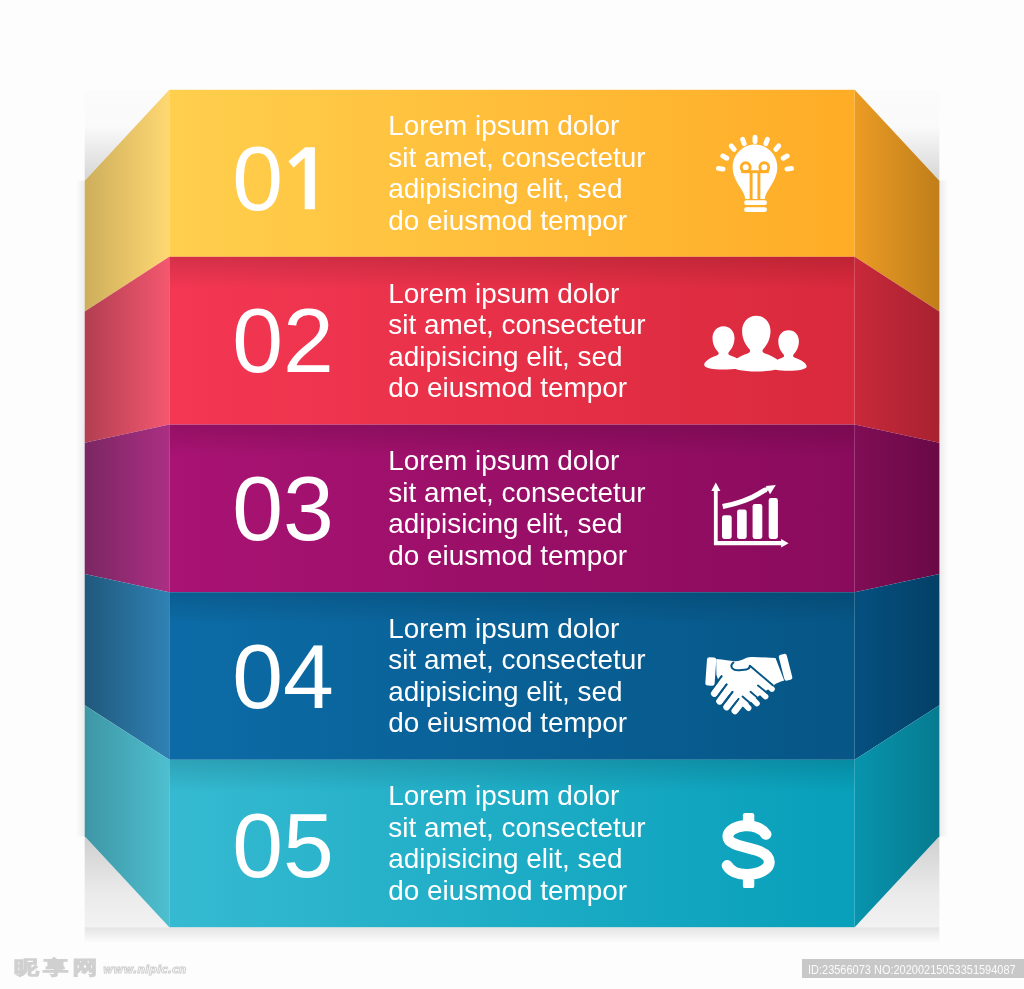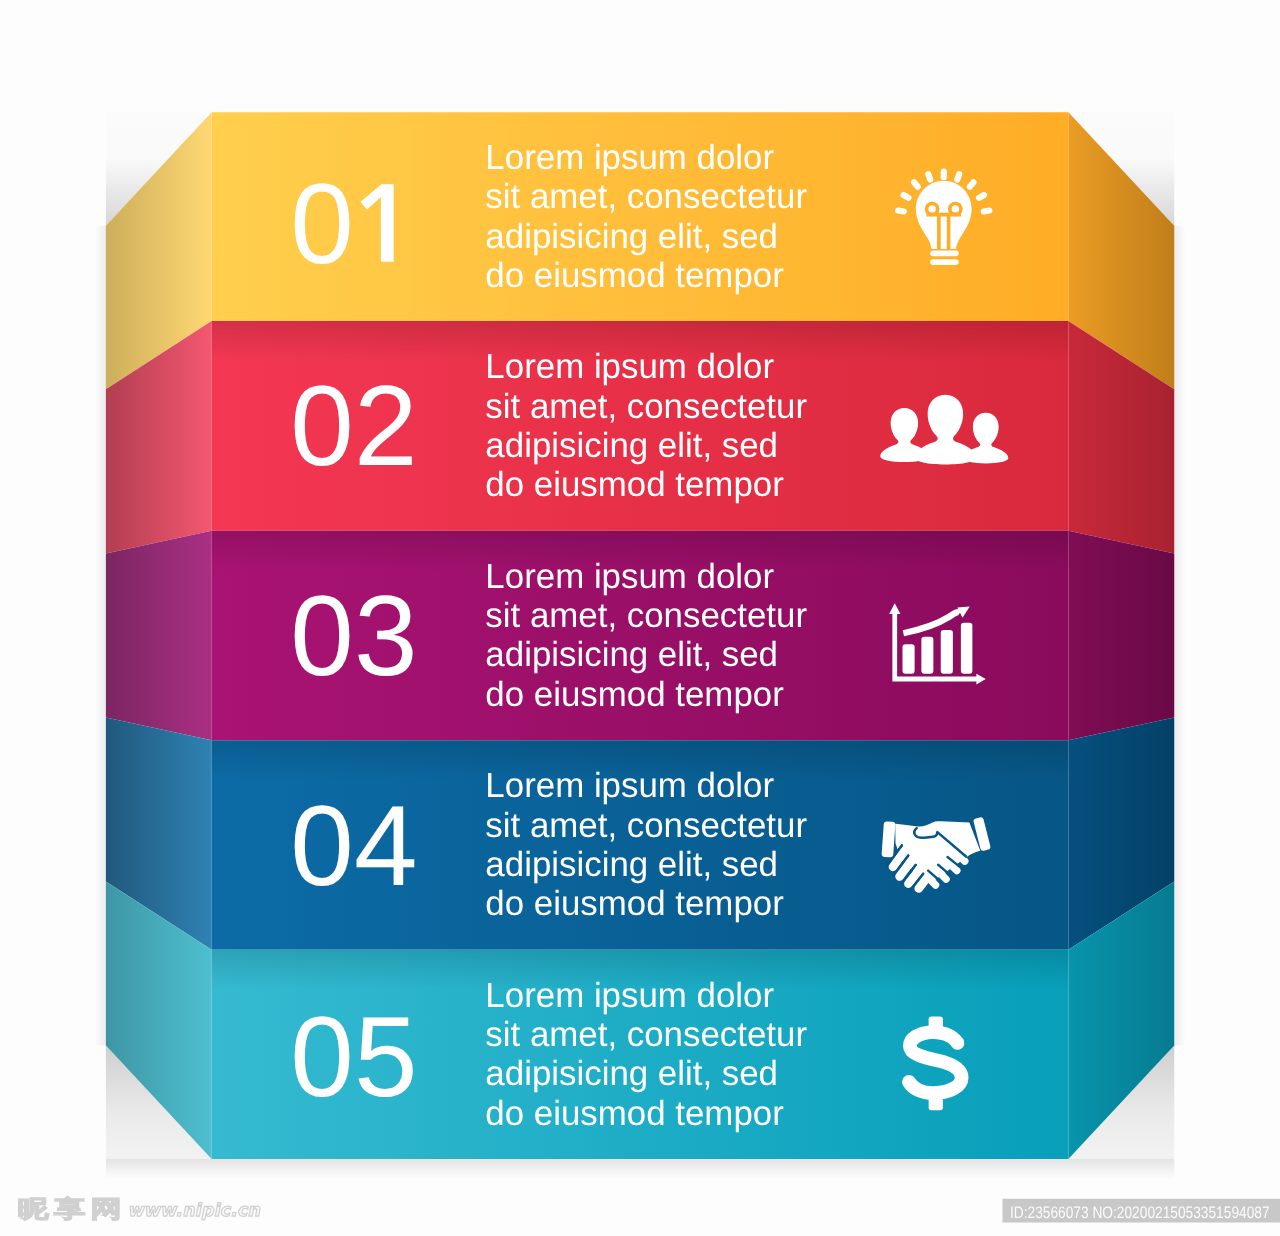--- a/index.html
+++ b/index.html
@@ -6,21 +6,21 @@
   html,body{margin:0;padding:0;}
   body{width:1024px;height:989px;overflow:hidden;background:#ffffff;
        font-family:"Liberation Sans",sans-serif;}
   #stage{position:relative;width:1024px;height:989px;background:#fdfdfd;}
   svg{display:block;}
   #wm-logo{position:absolute;left:14px;top:958px;font-family:"DejaVu Sans",sans-serif;
       font-size:25px;line-height:25px;font-weight:bold;color:#fafafa;
       -webkit-text-stroke:1.3px #d0d0d0;letter-spacing:4.2px;
       transform:scaleY(0.76);transform-origin:0 0;}
   #wm-url{position:absolute;left:103px;top:961.5px;font-family:"DejaVu Sans",sans-serif;
-      font-size:14px;line-height:15px;font-style:italic;font-weight:bold;color:#fafafa;
+      font-size:11px;line-height:15px;font-style:italic;font-weight:bold;color:#fafafa;
       -webkit-text-stroke:1.0px #d0d0d0;letter-spacing:0.1px;}
   #idbadge{position:absolute;left:787.3px;top:959.1px;width:227.1px;height:18.8px;background:#c8c8c8;margin-left:15px;}
   #idbadge span{position:absolute;left:6.0px;top:3.5px;font-family:"Liberation Sans",sans-serif;
       font-size:13.3px;line-height:13.3px;color:#fbfbfb;white-space:nowrap;
       transform:scaleX(0.826);transform-origin:0 0;}
 </style>
 </head>
 <body>
 
 <div id="stage">

